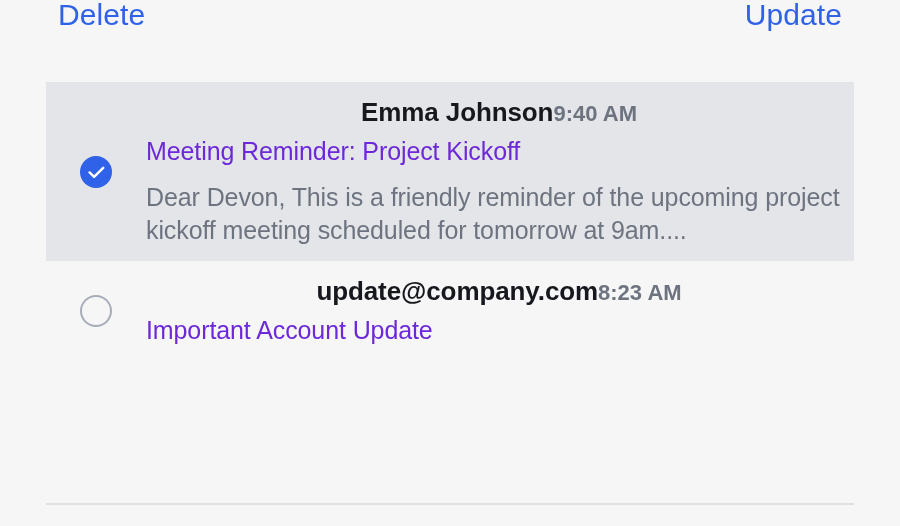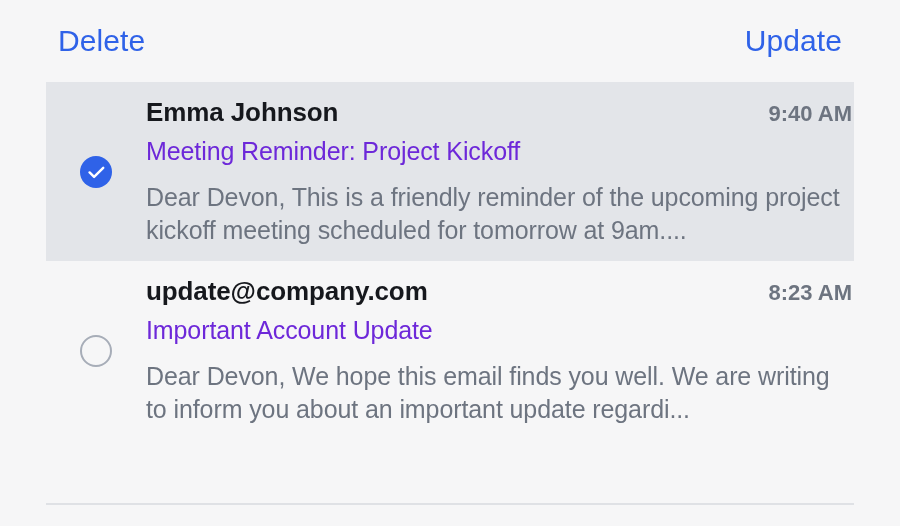--- a/index.html
+++ b/index.html
@@ -23,21 +23,21 @@
   }
 
   
   .toolbar {
     position: absolute;
     top: 0;
     left: 0;
     width: 900px;
     height: 82px;
     display: flex;
-    align-items: center;
+    align-items: flex-start;
     justify-content: space-between;
     padding: 0 58px 0 58px;
     box-sizing: border-box;
   }
   .toolbar-btn {
     font-size: 30px;
     line-height: 1;
     color: #2f62e8;
     background: none;
     border: none;
@@ -105,21 +105,21 @@
   
   .row-body {
     flex: 1 1 auto;
     min-width: 0;
     padding-right: 2px;
   }
 
   .row-top {
     display: flex;
     align-items: baseline;
-    justify-content: space-between;
+    justify-content: center;
     gap: 0;
   }
 
   .sender {
     font-size: 26px;
     font-weight: bold;
     color: #16181d;
     line-height: 1.18;
     white-space: nowrap;
     overflow: hidden;
@@ -198,21 +198,20 @@
     <div class="row">
       <div class="row-gutter">
         <span class="select-circle unchecked"></span>
       </div>
       <div class="row-body">
         <div class="row-top">
           <div class="sender">update@company.com</div>
           <div class="timestamp">8:23 AM</div>
         </div>
         <div class="subject">Important Account Update</div>
-        <div class="preview">Dear Devon, We hope this email finds you well. We are writing to inform you about an important update regardi...</div>
       </div>
     </div>
 
   </div>
 
   <div class="list-divider"></div>
 
 </div>
 
 </body></html>

